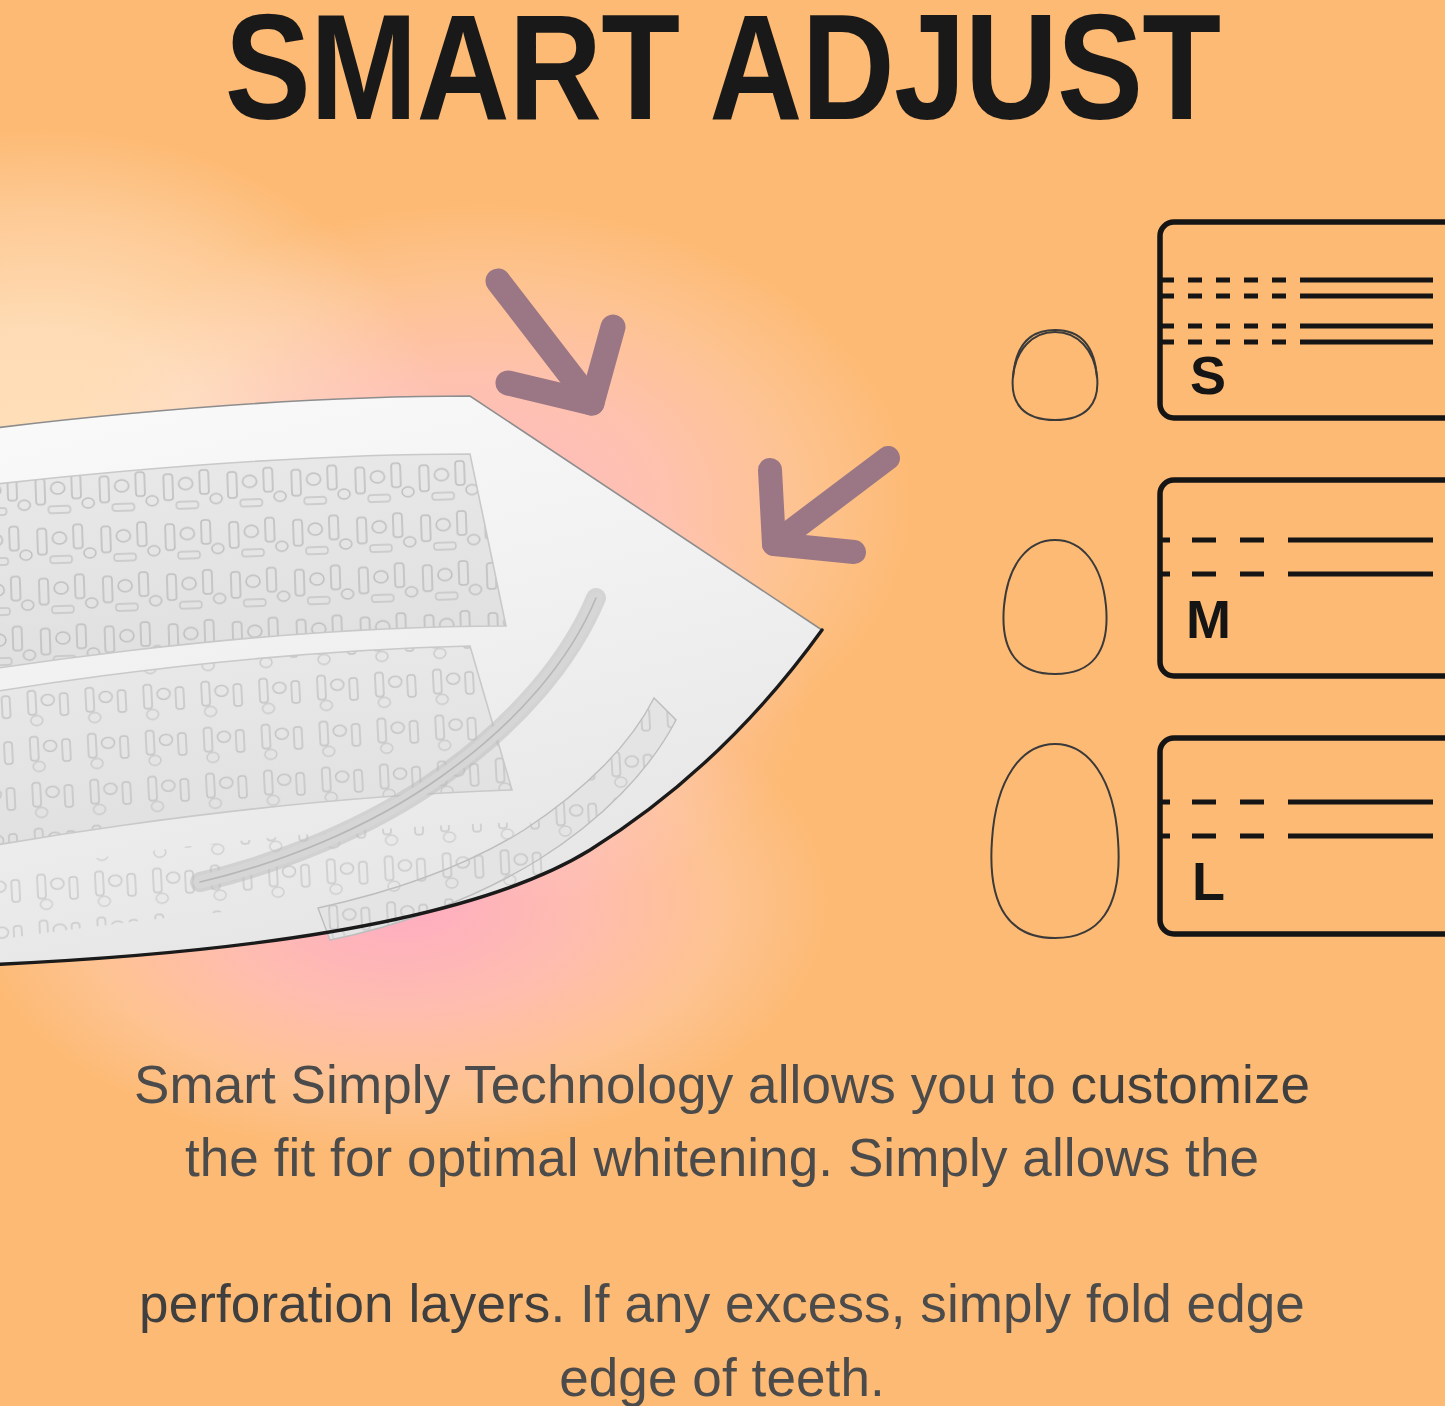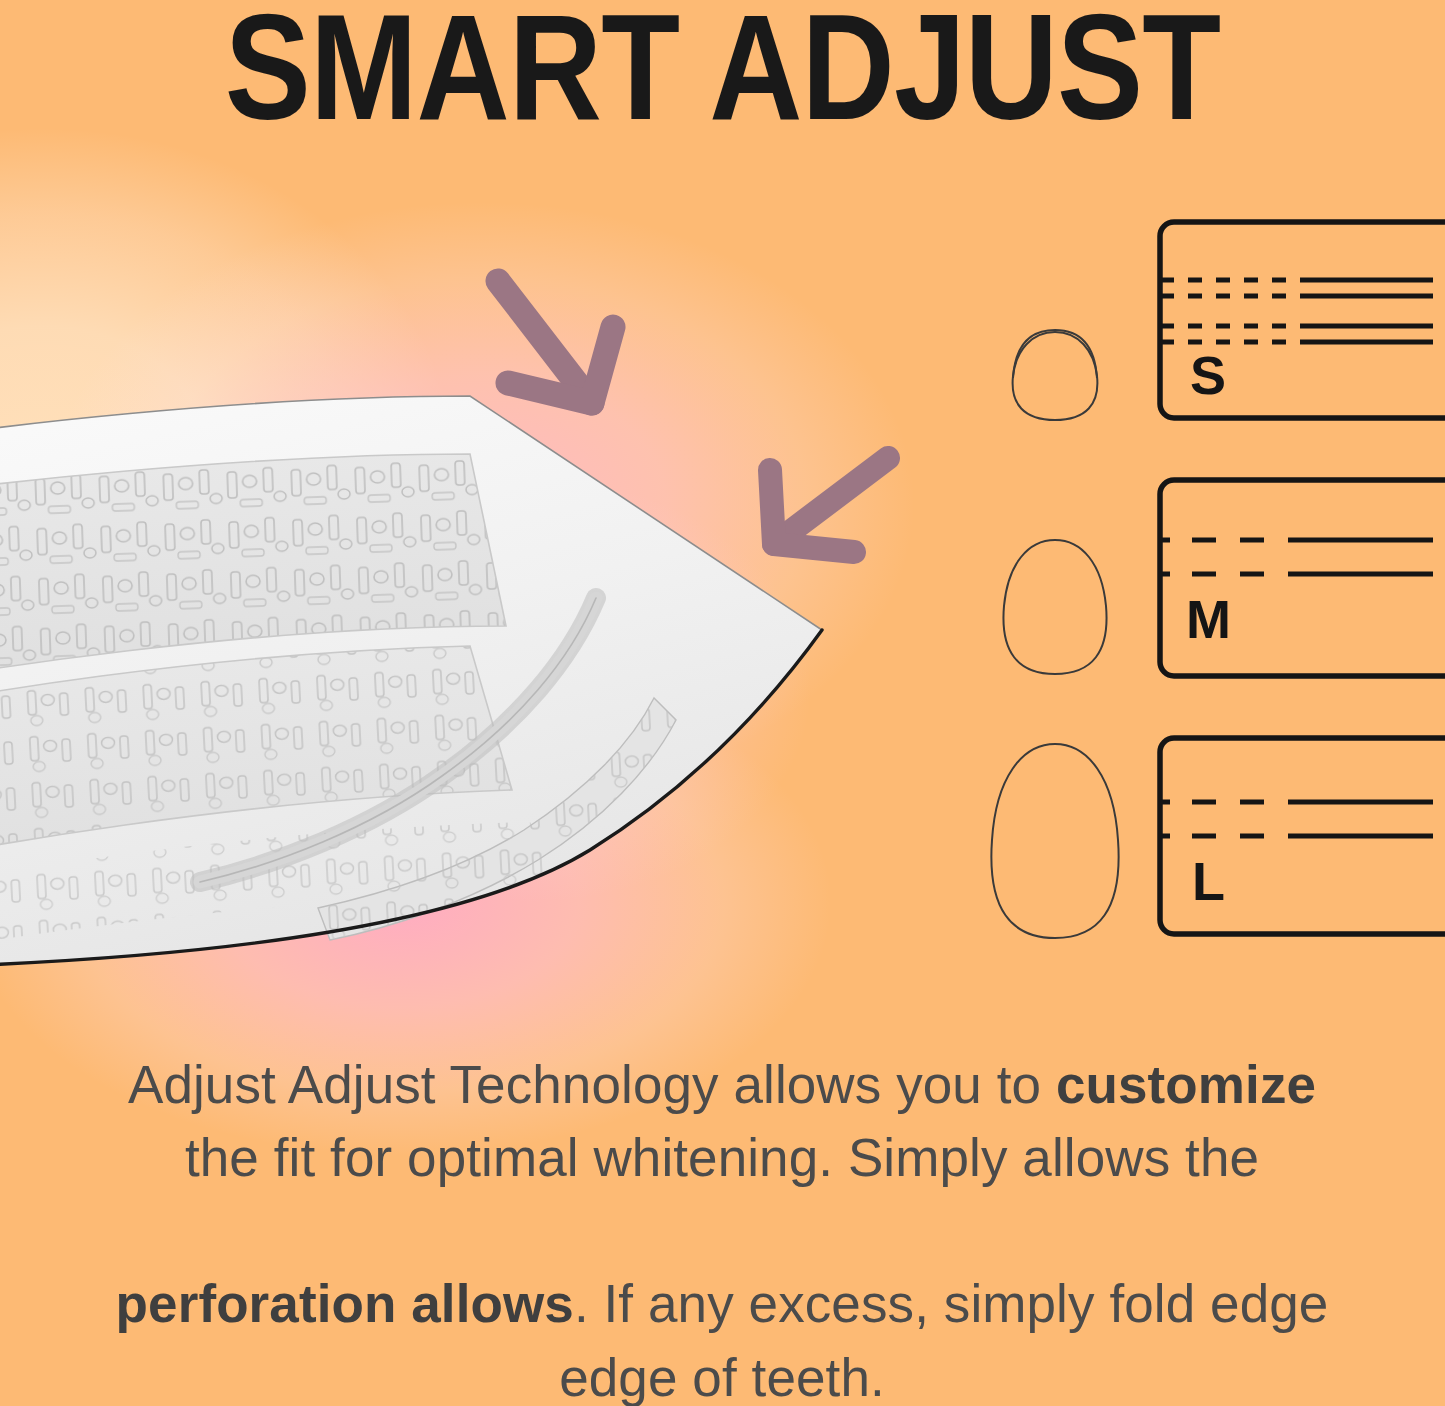--- a/index.html
+++ b/index.html
@@ -96,21 +96,21 @@
   #body-copy {
     position:absolute; left:72px; top:1048px; width:1300px;
     text-align:center;
     font-family:"Liberation Sans Narrow","Liberation Sans", sans-serif;
     font-weight:400;
     font-size:53px;
     line-height:1.38;
     color:#4b4b4b;
     letter-spacing:0.1px;
   }
-  #body-copy b { font-weight:700; color:#3f3f3f; }
+  #body-copy b { font-weight:400; color:#3f3f3f; }
 </style>
 </head>
 <body>
 
 <div id="page">
 
   <div class="glow" id="glow-peach"></div>
   <div class="glow" id="glow-pink-top"></div>
   <div class="glow" id="glow-pink-bottom"></div>
   <div class="glow" id="glow-pink-mid"></div>
@@ -274,20 +274,20 @@
             <line x1="12" y1="112" x2="285" y2="112" stroke-dasharray="10 22 24 24 24 24 300 0"></line>
           </g>
         </svg>
         <div class="size-letter" style="left:44px; top:130px;">L</div>
       </div>
     </div>
 
   </div>
 
   <div id="body-copy">
-    <span>Adjust Adjust Technology allows you to </span><b>customize</b><br>
+    <span>Smart Simply Technology allows you to </span><b>customize</b><br>
     <span>the fit for optimal whitening. Simply allows the</span><br>
     <br>
-    <b>perforation allows</b><span>. If any excess, simply fold edge</span><br>
+    <b>perforation layers</b><span>. If any excess, simply fold edge</span><br>
     <span>edge of teeth.</span>
   </div>
 
 </div>
 
 </body></html>

